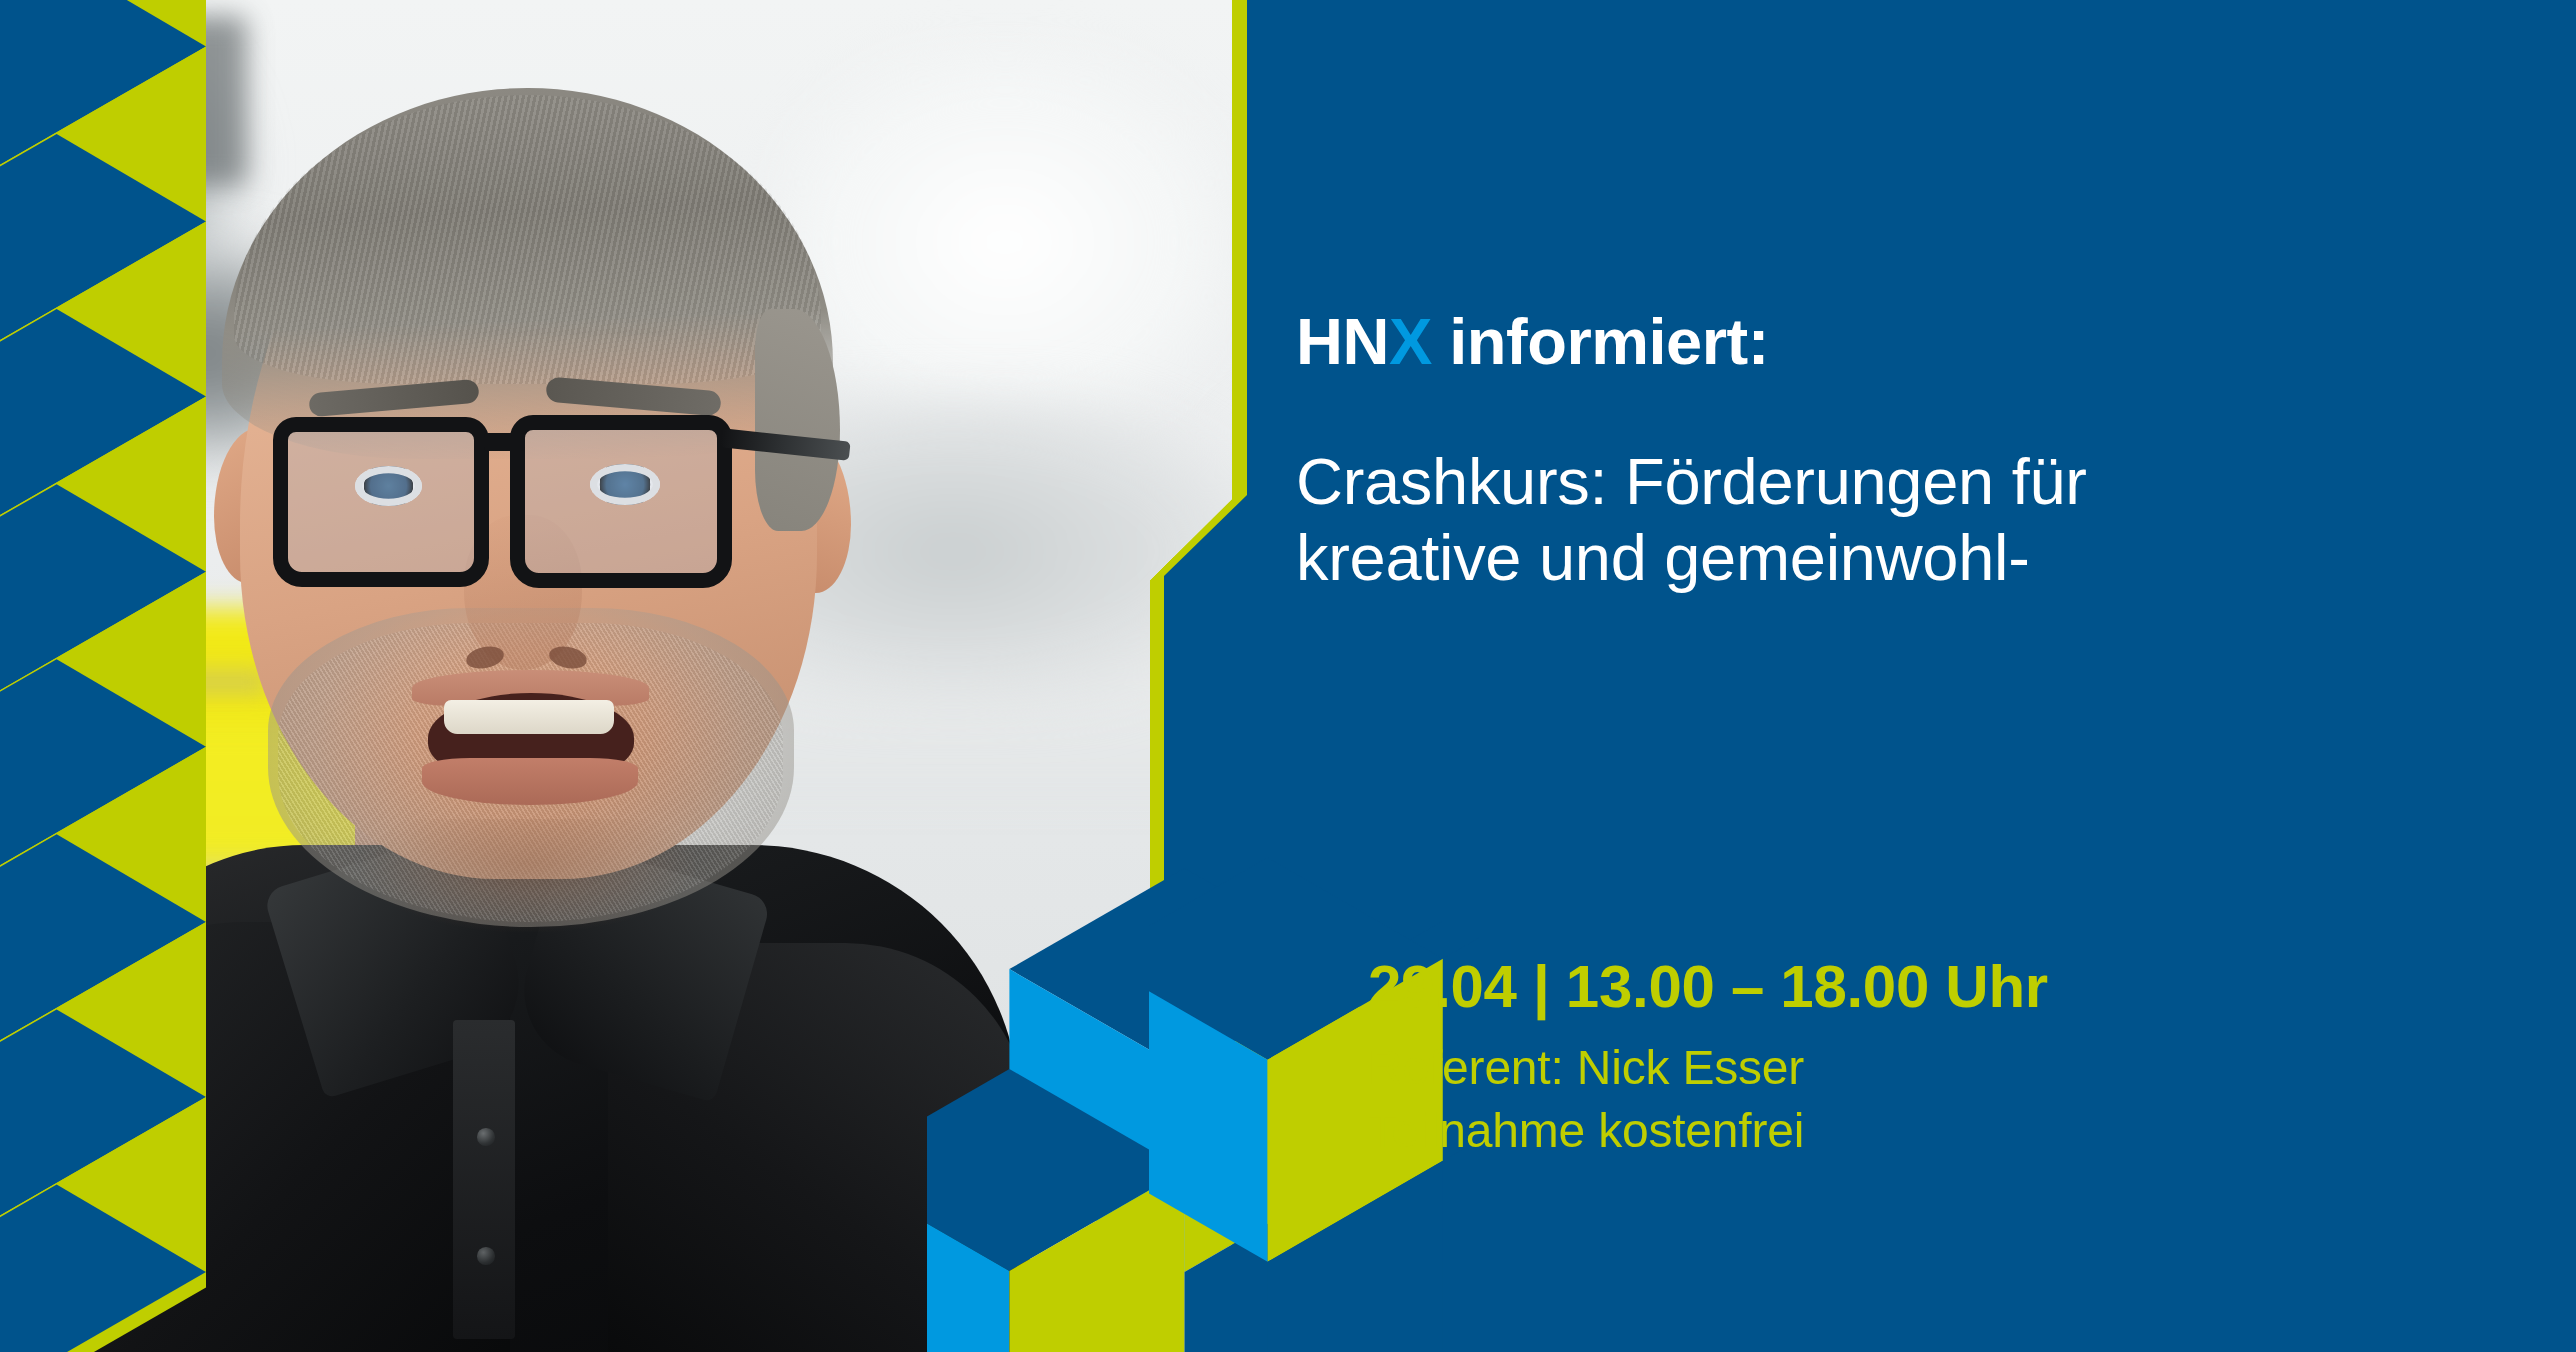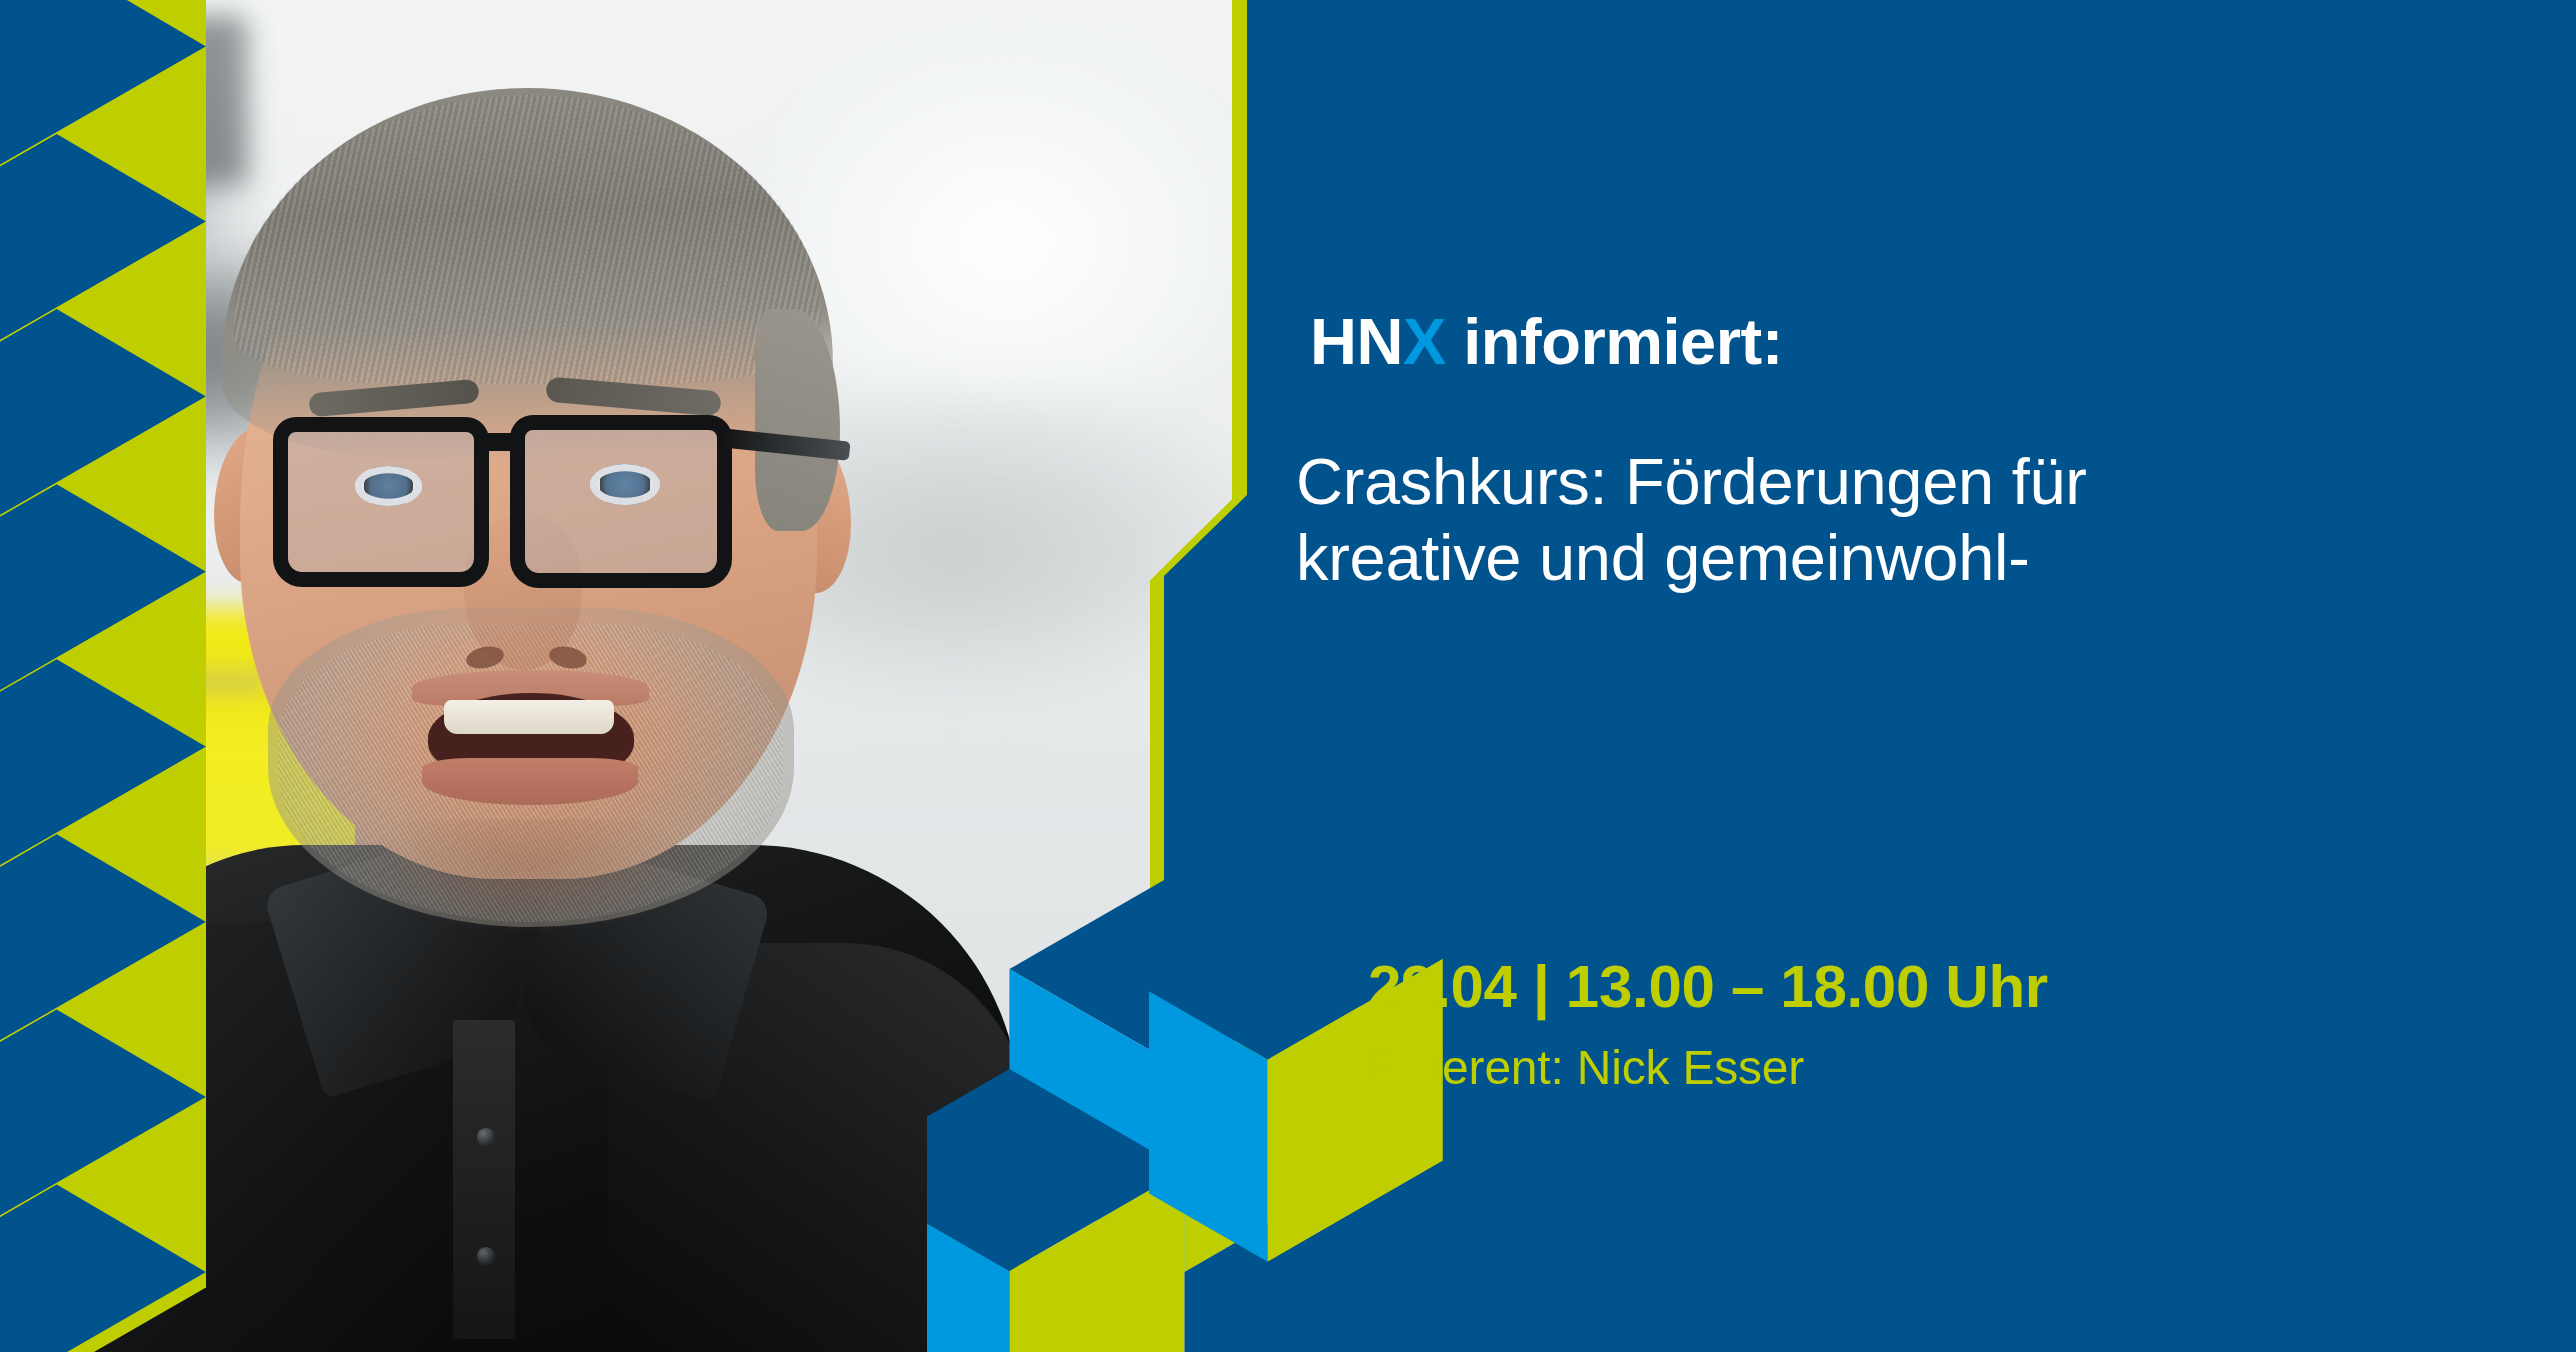--- a/index.html
+++ b/index.html
@@ -159,21 +159,21 @@
   .deco{position:absolute;}
   .deco svg{display:block;}
 
   
   .content{
     position:absolute;left:1296px;top:0;width:1280px;height:1352px;
   }
   .eyebrow{
     position:absolute;left:0;top:309px;
     font-size:65px;font-weight:700;color:#ffffff;
-    letter-spacing:-0.5px;line-height:1;white-space:nowrap;margin-left:14px;
+    letter-spacing:-0.5px;line-height:1;white-space:nowrap;
   }
   .eyebrow .accent{color:#0099e0;}
   .headline{
     position:absolute;left:0;top:444px;width:1247px;
     font-size:65px;font-weight:400;color:#ffffff;
     line-height:1.165;letter-spacing:-0.3px;
   }
   .headline span{display:block;}
   .details{
     position:absolute;left:72px;top:956px;width:1133px;color:#bfce00;
@@ -350,19 +350,20 @@
 
     <div class="headline">
       <span>Crashkurs: Förderungen für</span>
       <span>kreative und gemeinwohl-</span>
     </div>
 
     <div class="details">
       <div class="date">29.04 | 13.00 – 18.00 Uhr</div>
       <div class="meta">
         <span>Referent: Nick Esser</span>
+        <span>Teilnahme kostenfrei</span>
       </div>
     </div>
 
   </div>
 
 </div>
 
 
 </body></html>

